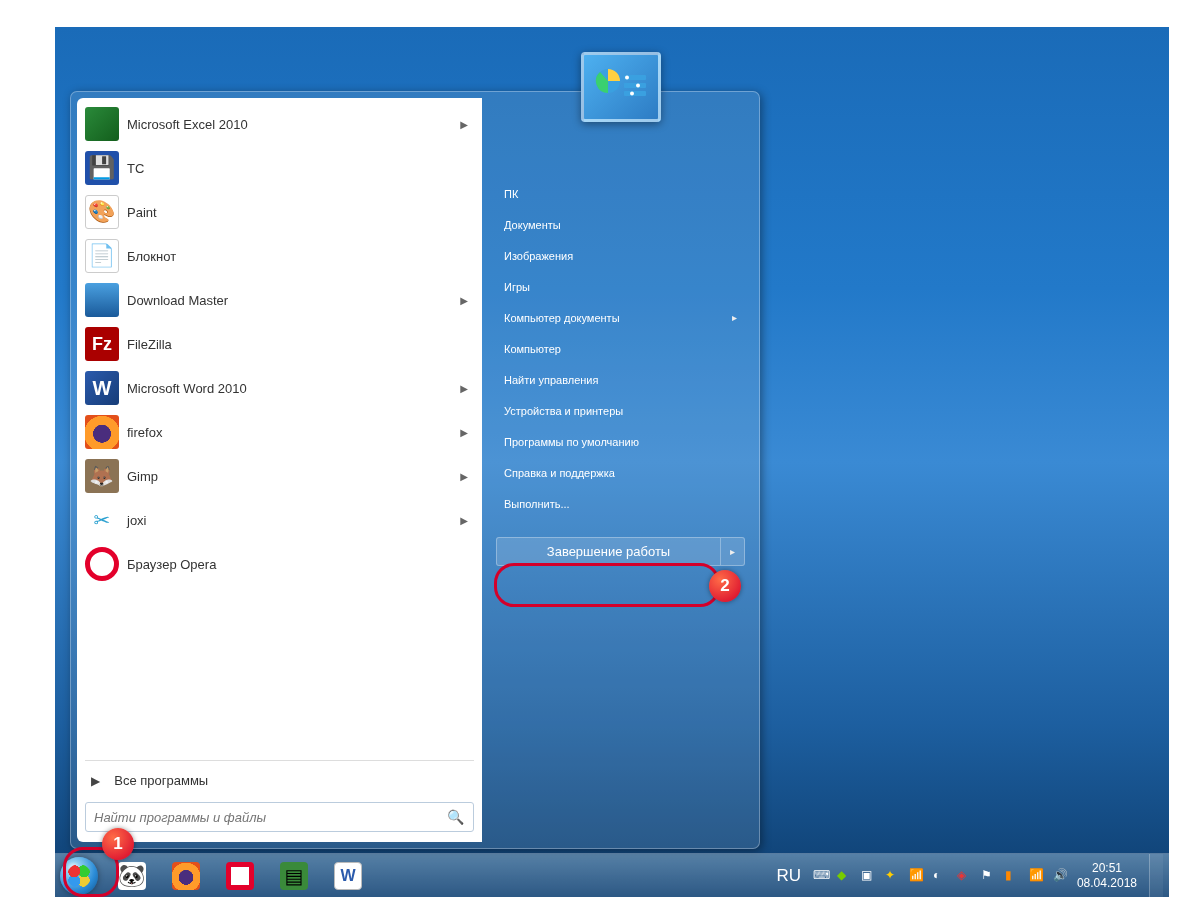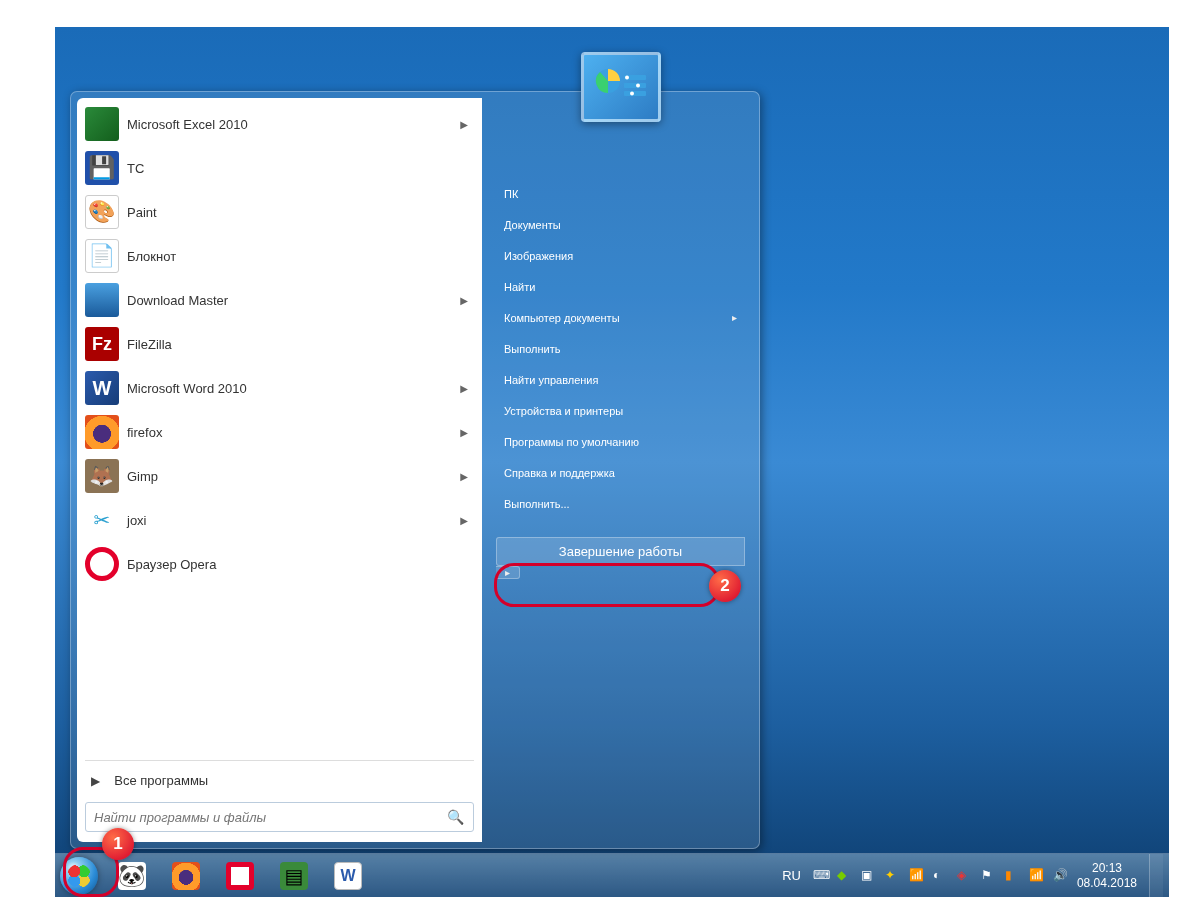--- a/index.html
+++ b/index.html
@@ -16,21 +16,21 @@
 .all-progs { display:flex; align-items:center; padding:8px 14px; font-size:13px; color:#333; cursor:pointer; }
 .all-progs .arr { margin-right:14px; font-size:12px; color:#444; }
 .search-box { margin:6px 8px 10px; height:30px; border:1px solid #bcd; border-radius:3px; display:flex; align-items:center; padding:0 8px; background:#fff; }
 .search-box input { border:none; outline:none; flex:1; font-size:13px; font-style:italic; color:#1d4ed8; background:none; }
 .search-box .sicon { color:#4a82c0; font-size:14px; }
 .right-col { flex:1; padding:86px 8px 8px; position:relative; }
 .userpic { position:absolute; top:-40px; left:50%; transform:translateX(-50%); width:80px; height:70px; background:linear-gradient(135deg,#4db0f0,#2d7cc4); border:3px solid rgba(255,255,255,.5); border-radius:4px; box-shadow:0 2px 8px rgba(0,0,0,.4); display:flex; align-items:center; justify-content:center; }
 .userpic .cp-icon { width:54px; height:40px; position:relative; }
 .r-item { color:#fff; font-size:11px; padding:9px 14px; border-radius:3px; cursor:pointer; margin:1px 0; }
 .r-item.sub::after { content:"▸"; float:right; font-size:10px; color:#eee; }
-.shutdown-row { display:flex; margin:18px 6px 0;flex-direction:column; }
+.shutdown-row { display:flex; margin:18px 6px 0; }
 .shutdown-btn { flex:1; background:rgba(255,255,255,.15); border:1px solid rgba(255,255,255,.3); color:#fff; font-size:13px; padding:6px 10px; border-radius:3px 0 0 3px; cursor:pointer; text-align:center; }
 .shutdown-more { width:24px; background:rgba(255,255,255,.15); border:1px solid rgba(255,255,255,.3); border-left:none; color:#eee; font-size:10px; border-radius:0 3px 3px 0; display:flex; align-items:center; justify-content:center; cursor:pointer; }
 .taskbar { position:absolute; left:0; bottom:0; width:100%; height:44px; background:linear-gradient(180deg,rgba(170,200,220,.45),rgba(70,110,150,.55)); border-top:1px solid rgba(255,255,255,.2); display:flex; align-items:center; }
 .start-btn { width:48px; height:44px; display:flex; align-items:center; justify-content:center; }
 .orb { width:38px; height:38px; border-radius:50%; background:radial-gradient(circle at 35% 30%,#fff 0%,#8ecef0 20%,#2b8cd8 60%,#0b4e88 100%); box-shadow:0 0 6px rgba(0,0,0,.4); position:relative; }
 .orb::before { content:""; position:absolute; inset:7px; background:
  radial-gradient(circle at 30% 30%, #e33 0 25%, transparent 26%),
  radial-gradient(circle at 70% 30%, #3c3 0 25%, transparent 26%),
  radial-gradient(circle at 30% 70%, #39e 0 25%, transparent 26%),
  radial-gradient(circle at 70% 70%, #ec3 0 25%, transparent 26%); border-radius:50%; }
@@ -55,21 +55,21 @@
 .i-dm{background:linear-gradient(180deg,#4aa0e0,#1a5a9a)}
 .i-fz{background:#a00;font-weight:bold;font-size:18px}.i-fz::before{content:"Fz"}
 .i-word{background:linear-gradient(135deg,#2a5aac,#173d78)}.i-word::before{content:"W";font-weight:bold}
 .i-ff{background:radial-gradient(circle at 50% 55%,#4a2d7d 0 35%,#ff9b2a 36% 70%,#e34f1a 71%)}
 .i-gimp{background:#8b7355}.i-gimp::before{content:"🦊";filter:grayscale(.6);font-size:20px}
 .i-joxi{background:#fff}.i-joxi::before{content:"✂";color:#2aa0d0;font-size:20px}
 .i-opera{width:34px;height:34px;border-radius:50%;border:5px solid #e3002b;background:#fff}
 .i-panda{background:#fff}.i-panda::before{content:"🐼";font-size:22px}
 .i-lib{background:#3a8a3a}.i-lib::before{content:"▤";font-size:20px}
 .i-word-tb{background:#fff;border:1px solid #bbb;color:#2a5aac;font-weight:bold}
-.lang{font-size:13px;color:#fff;padding:0 4px}
+.lang{font-size:17px;color:#fff;padding:0 4px}
 </style>
 </head>
 <body>
 
 <div class="desktop">
 
   <div class="startmenu">
     <div class="left-col">
       <div class="programs" id="programs">
           <div class="prog-item">
@@ -144,23 +144,23 @@
             <rect x="30" y="24" width="22" height="5" rx="1" fill="#3aa0e0"></rect>
             <circle cx="33" cy="10.5" r="2" fill="#fff"></circle>
             <circle cx="44" cy="18.5" r="2" fill="#fff"></circle>
             <circle cx="38" cy="26.5" r="2" fill="#fff"></circle>
           </svg>
       </div>
       <div id="ritems">
           <div class="r-item">ПК</div>
           <div class="r-item">Документы</div>
           <div class="r-item">Изображения</div>
-          <div class="r-item">Найти</div>
+          <div class="r-item">Игры</div>
           <div class="r-item sub">Компьютер документы</div>
-          <div class="r-item">Выполнить</div>
+          <div class="r-item">Компьютер</div>
           <div class="r-item">Найти управления</div>
           <div class="r-item">Устройства и принтеры</div>
           <div class="r-item">Программы по умолчанию</div>
           <div class="r-item">Справка и поддержка</div>
           <div class="r-item">Выполнить...</div>
         </div>
       <div class="shutdown-row">
         <div class="shutdown-btn">Завершение работы</div>
         <div class="shutdown-more">▸</div>
       </div>
@@ -195,21 +195,21 @@
       <span class="tray-ic">▣</span>
       <span class="tray-ic" style="color:#fc0">✦</span>
       <span class="tray-ic" style="color:#8f8">📶</span>
       <span class="tray-ic">◐</span>
       <span class="tray-ic" style="color:#e33">◈</span>
       <span class="tray-ic">⚑</span>
       <span class="tray-ic" style="color:#f80">▮</span>
       <span class="tray-ic">📶</span>
       <span class="tray-ic">🔊</span>
       <div class="clock-block">
-        <div>20:13</div>
+        <div>20:51</div>
         <div>08.04.2018</div>
       </div>
       <div class="showdesk"></div>
     </div>
   </div>
 
   <div class="callout c1">
       <div class="num">1</div>
     </div>
   <div class="callout c2">

